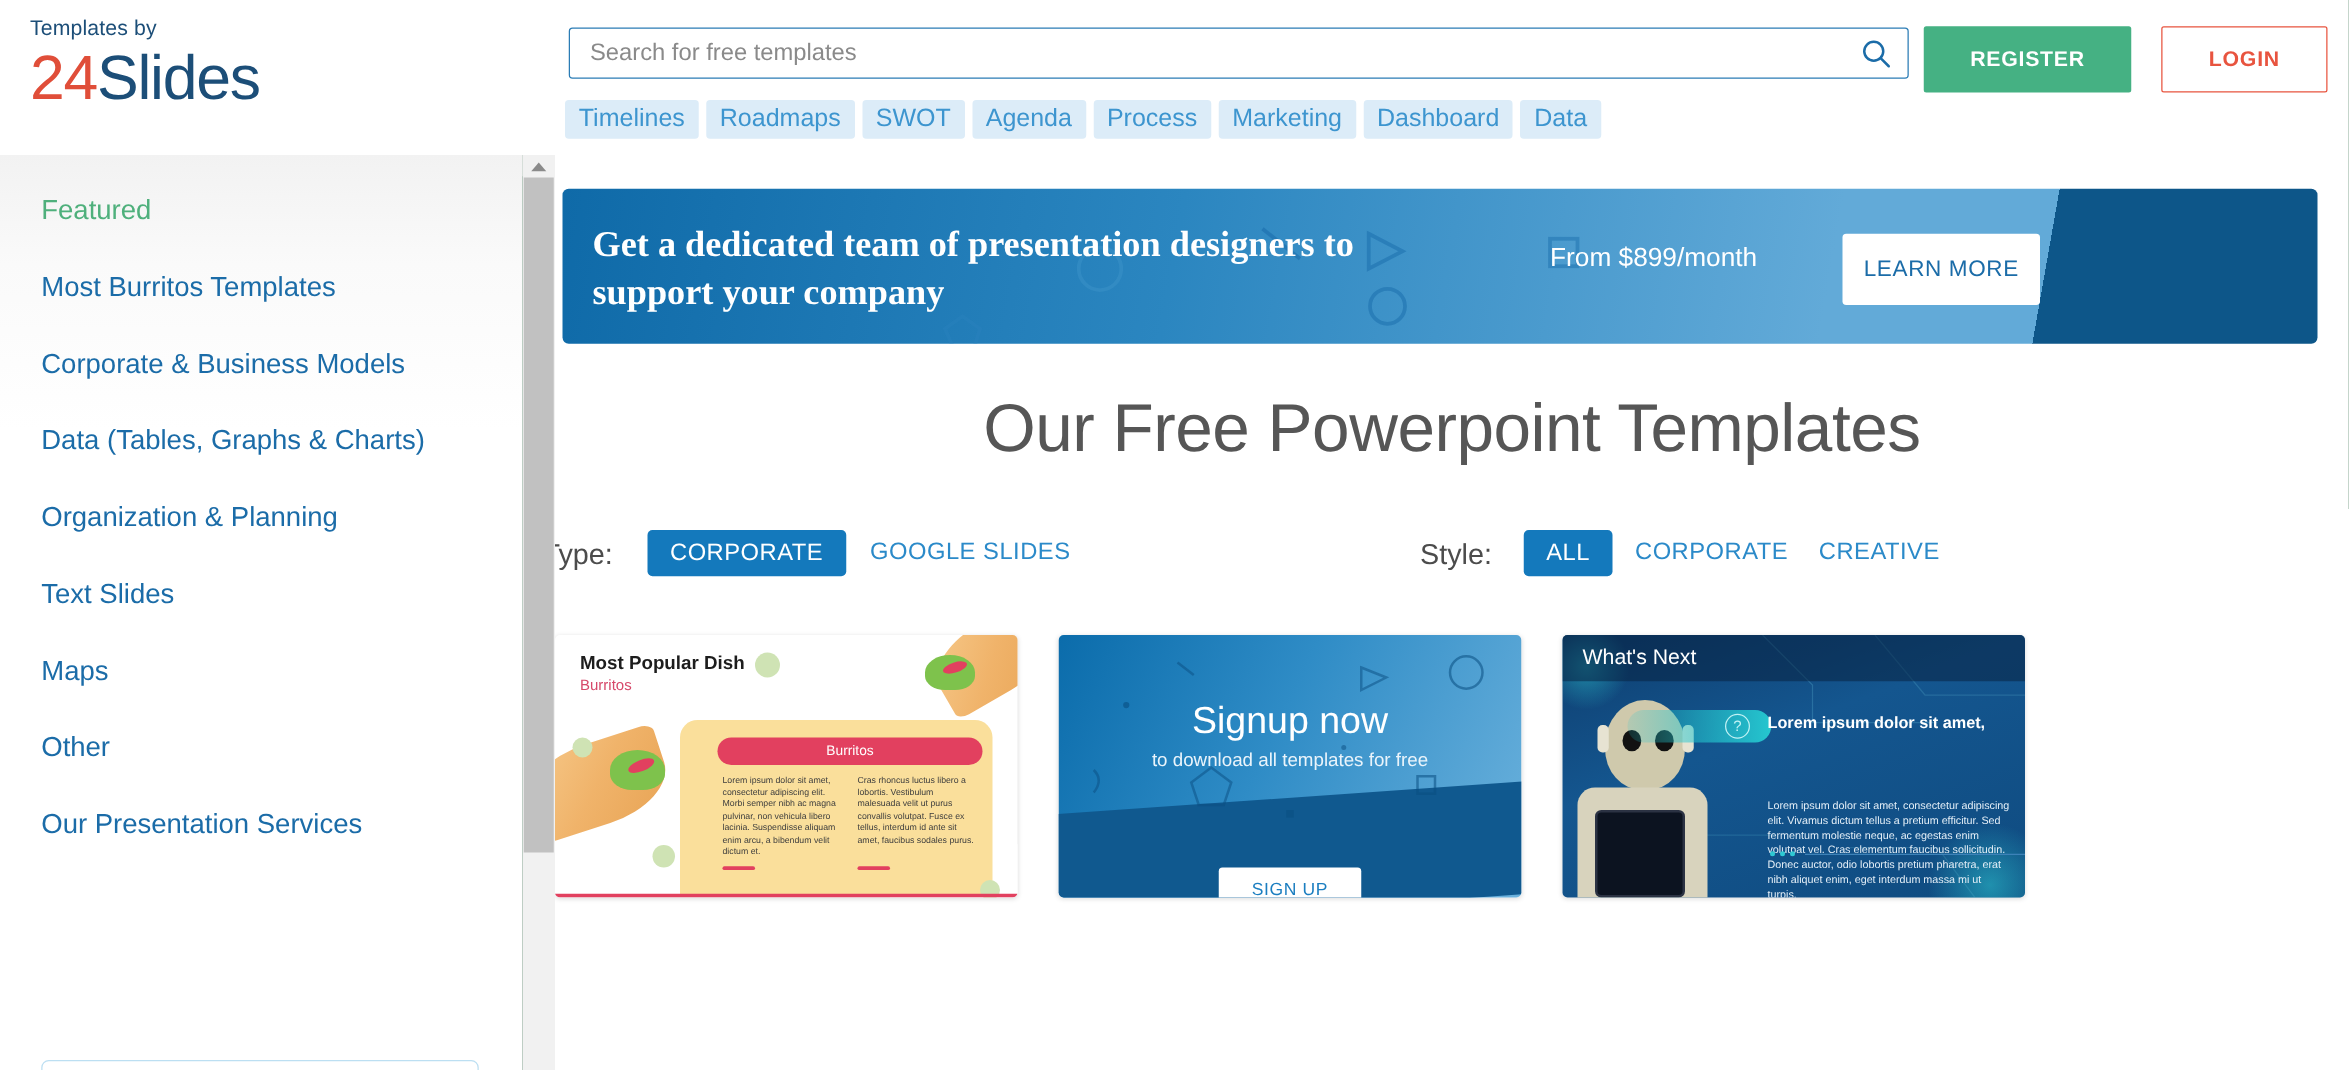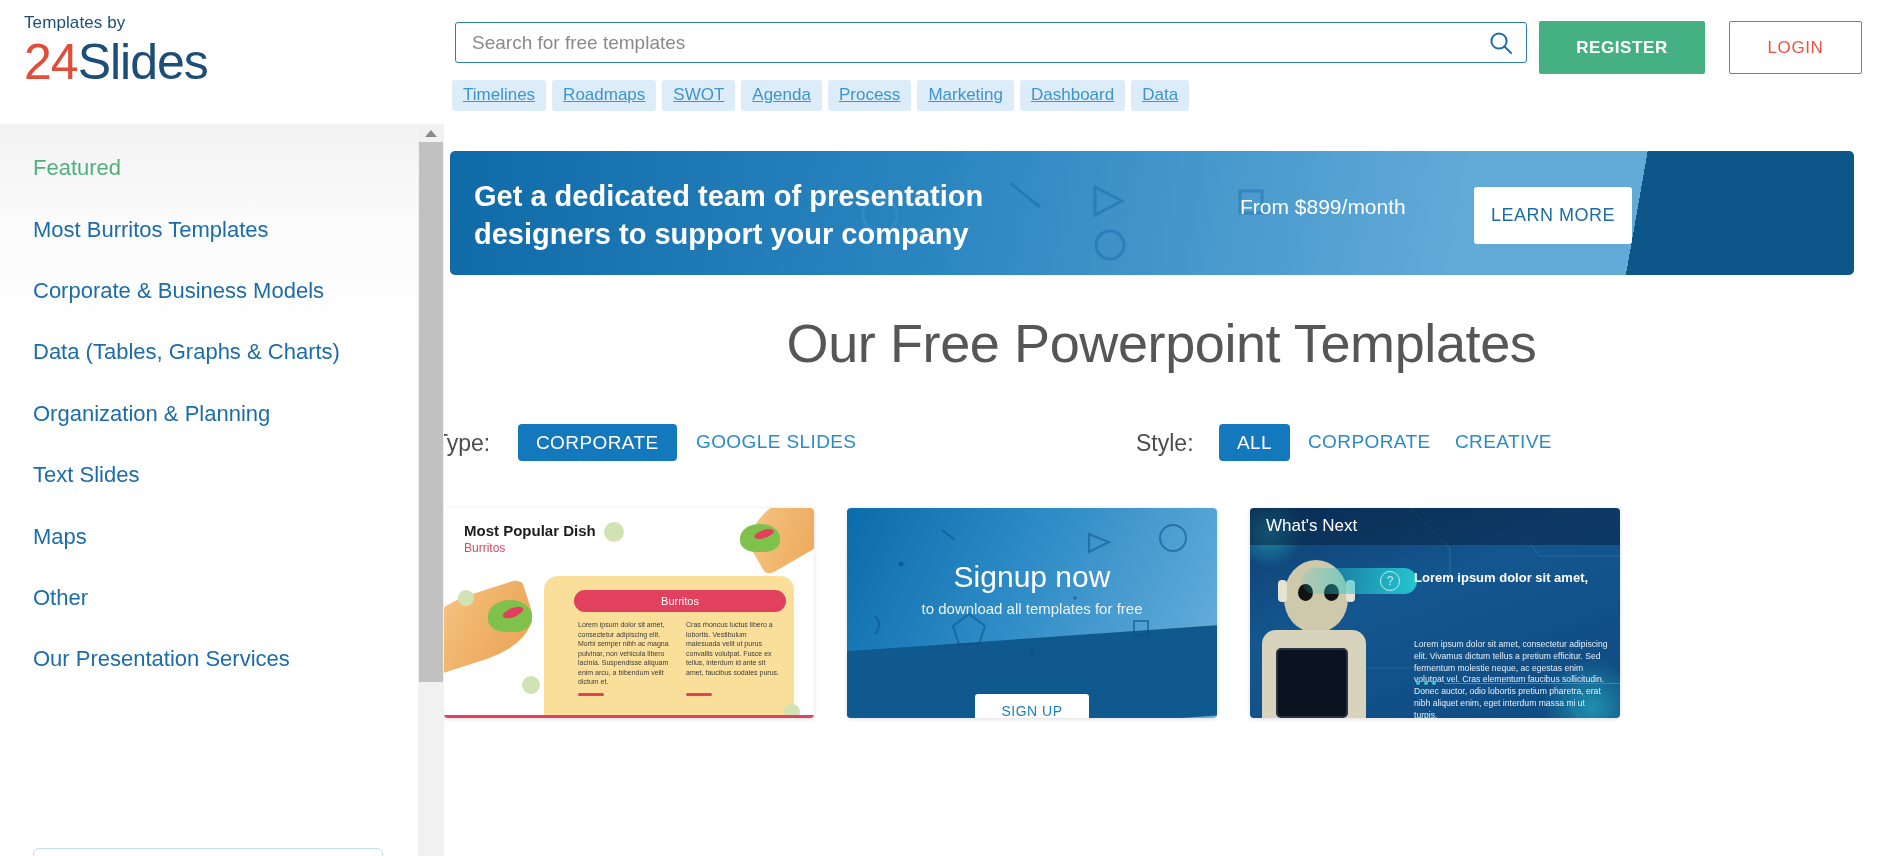--- a/index.html
+++ b/index.html
@@ -34,36 +34,37 @@
     font-family: "Liberation Sans", sans-serif; background: transparent;
   }
   .search-input::placeholder { color: #8a8a8a; }
   .search-icon {
     position: absolute; right: 12px; top: 7px; width: 26px; height: 26px;
     cursor: pointer;
   }
 
   .tags { position: absolute; left: 452px; top: 80px; display: flex; gap: 6px; }
   .tag {
-    background: #dcecf8; color: #3d95cf; font-size: 17px;
+    background: #dcecf8; color: #3d95cf; font-size: 20px;
     padding: 4px 11px 5px; border-radius: 3px; cursor: pointer;
-    line-height: 22px; white-space: nowrap; text-decoration: underline;
+    line-height: 22px; white-space: nowrap;
   }
 
   .btn-register {
     position: absolute; left: 1539px; top: 21px; width: 166px; height: 53px;
     background: #45b183; color: #ffffff; border: none; border-radius: 2px;
     font-size: 17px; font-weight: bold; letter-spacing: 0.6px; cursor: pointer;
     font-family: "Liberation Sans", sans-serif;
   }
   .btn-login {
     position: absolute; left: 1729px; top: 21px; width: 133px; height: 53px;
     background: #ffffff; color: #e8543f; border: 1px solid #e8543f; border-radius: 2px;
     font-size: 17px; letter-spacing: 0.6px; cursor: pointer;
     font-family: "Liberation Sans", sans-serif;
+    font-weight: bold;
   }
 
   
   .sidebar {
     position: absolute; left: 0; top: 124px; width: 418px; height: 732px;
     background: linear-gradient(180deg,#f2f2f2 0%, #fafafa 12%, #ffffff 30%);
     overflow: hidden;
   }
   .side-item {
     position: absolute; left: 33px; font-size: 22px; color: #1b6ca8;
@@ -101,21 +102,21 @@
   }
 
   .banner {
     position: absolute; left: 6px; top: 27px; width: 1404px; height: 124px;
     border-radius: 5px; overflow: hidden;
     background: linear-gradient(100deg, #0f6aa8 0%, #2b86c0 35%, #62aad8 72%, #62aad8 84%, #0d5689 84%, #0d5689 100%);
   }
   .banner-shapes { position: absolute; inset: 0; }
   .banner-title {
     position: absolute; left: 24px; top: 26px; width: 640px;
-    color: #ffffff; font-size: 29px; font-weight: bold; line-height: 38px;
+    color: #ffffff; font-size: 29px; font-weight: bold; line-height: 38px; font-family: Liberation Serif, serif;
   }
   .banner-price {
     position: absolute; left: 790px; top: 44px; color: #ffffff; font-size: 21px;
   }
   .banner-btn {
     position: absolute; left: 1024px; top: 36px; width: 158px; height: 57px;
     background: #ffffff; color: #1b6ca8; border: none; border-radius: 3px;
     font-size: 18px; letter-spacing: 0.5px; cursor: pointer;
     font-family: "Liberation Sans", sans-serif;
   }

